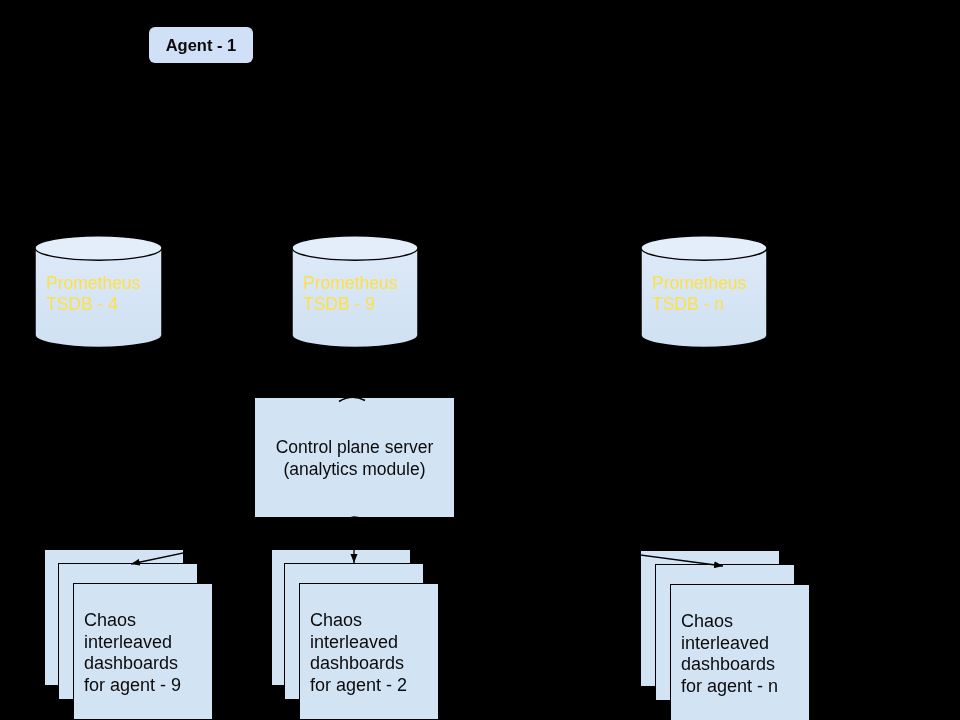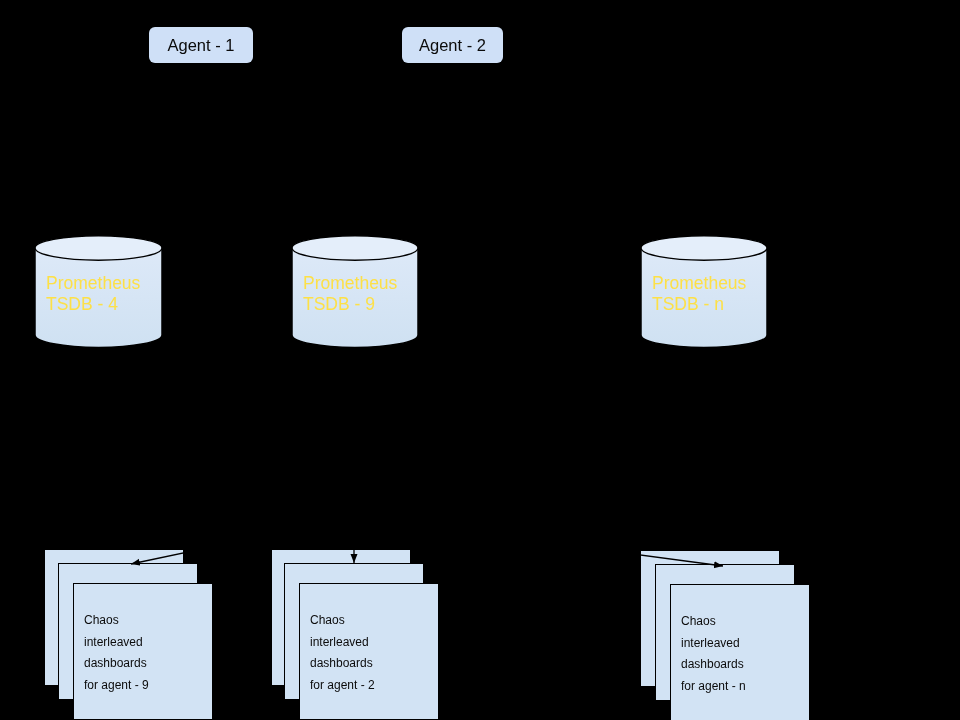--- a/index.html
+++ b/index.html
@@ -18,20 +18,21 @@
   
   .agent {
     position: absolute;
     height: 36px;
     background: #cfe0f7;
     border-radius: 6px;
     text-align: center;
     line-height: 36px;
     font-size: 16.5px;
     color: #0b0b0b;
+    font-weight: bold;
   }
   .agent.a1 { left: 149px; top: 27px; width: 104px; }
   .agent.a2 { left: 402px; top: 27px; width: 101px; }
   .agent.an { left: 787px; top: 27px; width: 102px; }
 
   
   .cylinder { position: absolute; top: 235px; height: 114px; }
   .cylinder.c1 { left: 34px;  width: 129px; }
   .cylinder.c2 { left: 291px; width: 128px; }
   .cylinder.cn { left: 640px; width: 128px; }
@@ -64,21 +65,21 @@
   .stack1 .middle { left: 58px;  top: 563px; }
   .stack1 .front  { left: 73px;  top: 583px; }
   .stack2 .back   { left: 271px; top: 549px; }
   .stack2 .middle { left: 284px; top: 563px; }
   .stack2 .front  { left: 299px; top: 583px; }
   .stack3 .back   { left: 640px; top: 550px; }
   .stack3 .middle { left: 655px; top: 564px; }
   .stack3 .front  { left: 670px; top: 584px; }
   .sheet.front {
     padding: 26px 6px 12px 10px;
-    font-size: 12px; line-height: 21.5px; color: #0b0b0b;
+    font-size: 18px; line-height: 21.5px; color: #0b0b0b;
   }
 
   
   #overlay {
     position: absolute; left: 0; top: 0;
     width: 960px; height: 720px;
     z-index: 10; pointer-events: none;
   }
 </style>
 </head>
@@ -92,21 +93,20 @@
         <path d="M0,0 L9,3.5 L0,7 Z" fill="#000"></path>
       </marker>
     </defs>
     <path d="M339,401.5 Q352,393.5 365,400.5" fill="none" stroke="#000" stroke-width="1.6"></path>
     <line x1="354" y1="517" x2="131" y2="564" stroke="#000" stroke-width="1.3" marker-end="url(#arr)"></line>
     <line x1="354" y1="517" x2="354" y2="563" stroke="#000" stroke-width="1.3" marker-end="url(#arr)"></line>
     <line x1="354" y1="517" x2="723" y2="566" stroke="#000" stroke-width="1.3" marker-end="url(#arr)"></line>
   </svg>
 
   <div class="agent a1">Agent - 1</div>
-  <div class="agent a2">Agent - 2</div>
 
   <div class="cylinder c1">
     <svg width="129" height="114" viewBox="0 0 129 114">
       <defs>
         <linearGradient id="cg1" x1="0" y1="0" x2="0" y2="1">
           <stop offset="0" stop-color="#dde9f8"></stop>
           <stop offset="1" stop-color="#cfe1f2"></stop>
         </linearGradient>
       </defs>
       <path d="M1,13 V100 A63.5,12.5 0 0 0 128,100 V13" fill="url(#cg1)" stroke="#000" stroke-width="1.5"></path>
@@ -145,20 +145,24 @@
       </defs>
       <path d="M1,13 V100 A63,12.5 0 0 0 127,100 V13" fill="url(#cg3)" stroke="#000" stroke-width="1.5"></path>
       <ellipse cx="64" cy="13" rx="63" ry="12.2" fill="#e4eefa" stroke="#000" stroke-width="1.5"></ellipse>
     </svg>
     <div class="cyl-label">
       <div>Prometheus</div>
       <div>TSDB - n</div>
     </div>
   </div>
 
+  <div class="control-plane">
+    <div>Control plane server</div>
+    <div>(analytics module)</div>
+  </div>
 
   <div class="stack stack1">
     <div class="sheet back"></div>
     <div class="sheet middle"></div>
     <div class="sheet front">
       <div>Chaos</div>
       <div>interleaved</div>
       <div>dashboards</div>
       <div>for agent - 9</div>
     </div>

